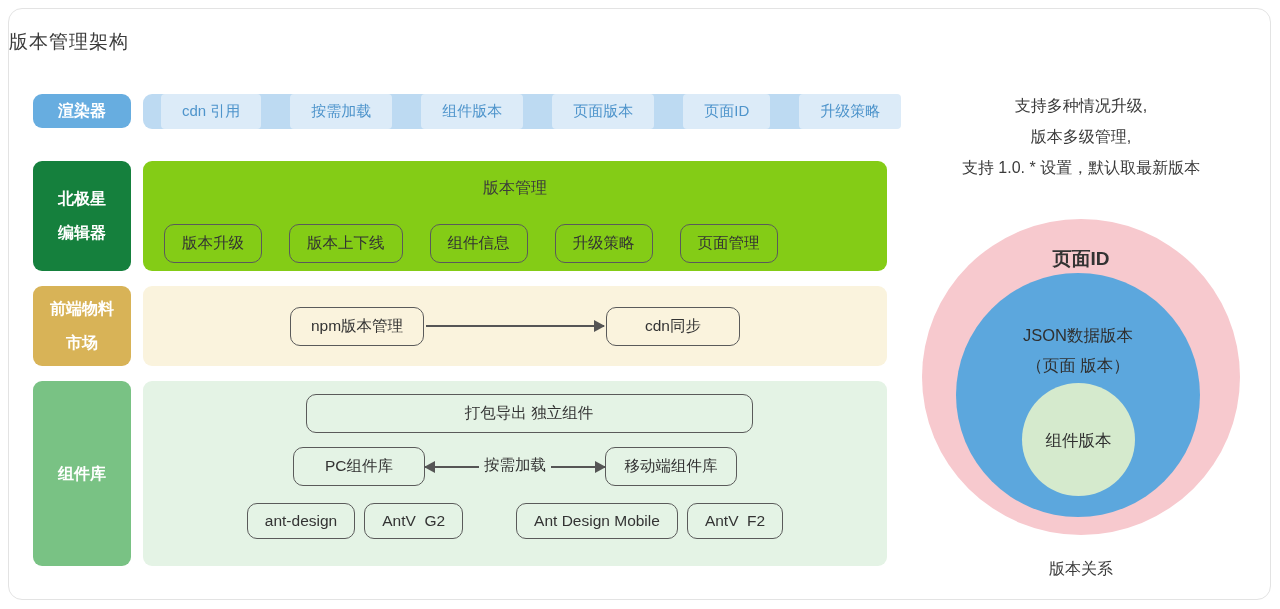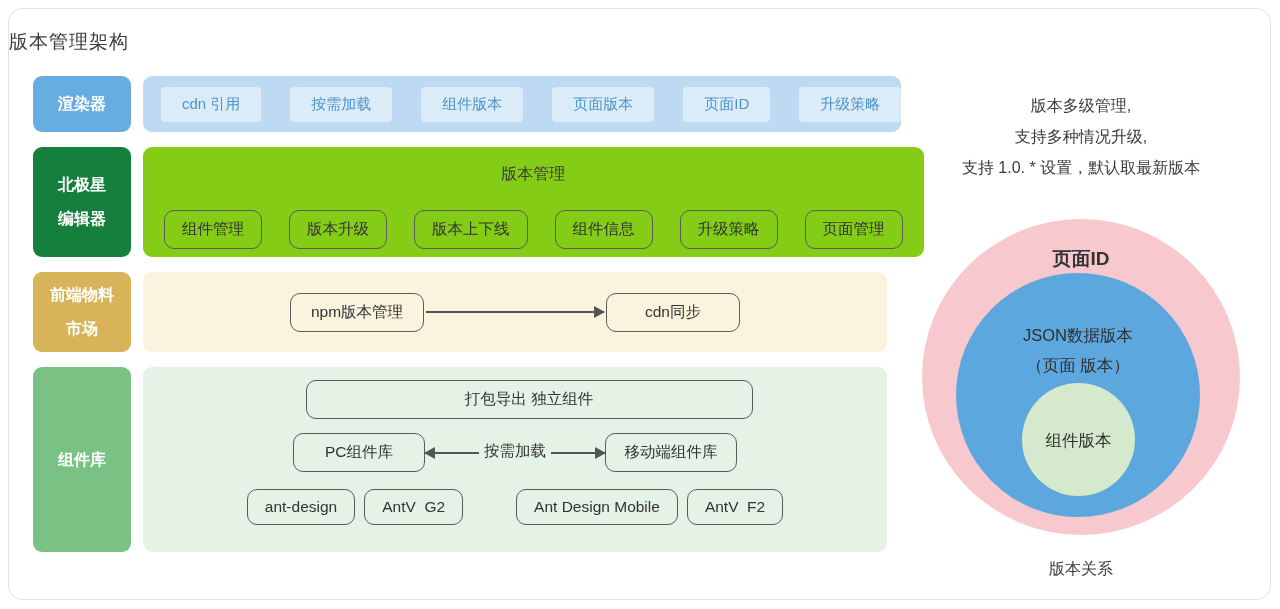--- a/index.html
+++ b/index.html
@@ -7,21 +7,21 @@
     font-family: "Liberation Sans", sans-serif; color: #333; overflow: hidden; }
 
   .card { position: absolute; left: 8px; top: 8px; width: 1263px; height: 592px;
     background: #fff; border: 1px solid #e3e3e3; border-radius: 14px; }
 
   .title { position: absolute; top: 20px; left: 0; width: 100%; text-align: left;
     font-size: 19px; color: #3b3b3b; letter-spacing: 1px; }
 
   .rows { position: absolute; left: 24px; top: 67px; width: 854px; }
   .row { display: flex; margin-bottom: 15px; }
-  .row-1 { height: 56px; }
+  .row-1 { height: 70px; align-items: center; }
   .row-2 { height: 110px; }
   .row-3 { height: 80px; }
   .row-4 { height: 185px; }
 
   .tile { width: 98px; flex-shrink: 0; margin-right: 12px; border-radius: 9px;
     display: flex; align-items: center; justify-content: center; text-align: center;
     color: #fff; font-weight: bold; font-size: 16px; white-space: pre-line; line-height: 2.1; }
   .tile-blue   { background: #67ADE0; }
   .tile-red    { background: #15803d; }
   .tile-yellow { background: #D8B357; }
@@ -101,21 +101,20 @@
         <span class="chip">升级策略</span>
       </div>
     </div>
 
     <div class="row row-2">
       <div class="tile tile-red">北极星
 编辑器</div>
       <div class="band band-red">
         <div class="band-heading">版本管理</div>
         <div class="box-row">
-          <span class="box">组件管理</span>
           <span class="box">版本升级</span>
           <span class="box">版本上下线</span>
           <span class="box">组件信息</span>
           <span class="box">升级策略</span>
           <span class="box">页面管理</span>
         </div>
       </div>
     </div>
 
     <div class="row row-3">
@@ -146,22 +145,22 @@
           <span class="box">Ant Design Mobile</span>
           <span class="box">AntV  F2</span>
         </div>
       </div>
     </div>
 
   </div>
 
   <div class="side">
     <div class="notes">
+      <div>支持多种情况升级,</div>
       <div>版本多级管理,</div>
-      <div>支持多种情况升级,</div>
       <div>支持 1.0. * 设置，默认取最新版本</div>
     </div>
     <div class="venn">
       <div class="venn-outer">
         <div class="venn-outer-label">页面ID</div>
         <div class="venn-middle">
           <div>JSON数据版本</div>
           <div>（页面 版本）</div>
           <div class="venn-inner">
             <span>组件版本</span>

